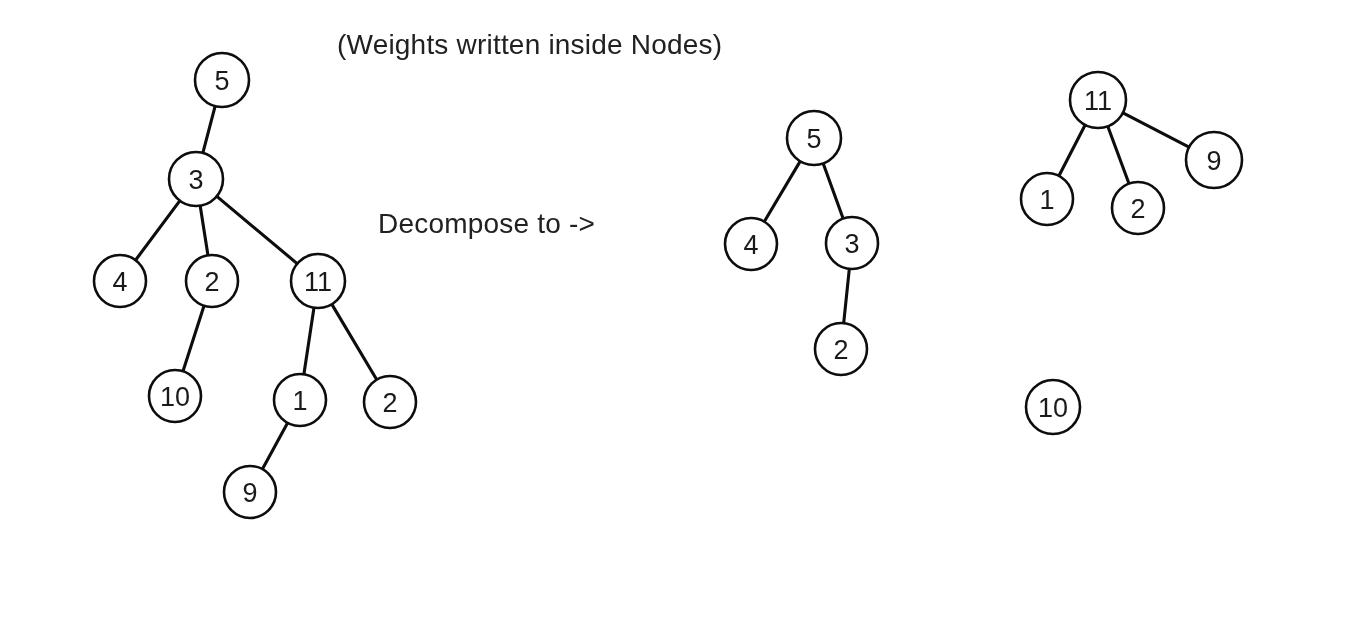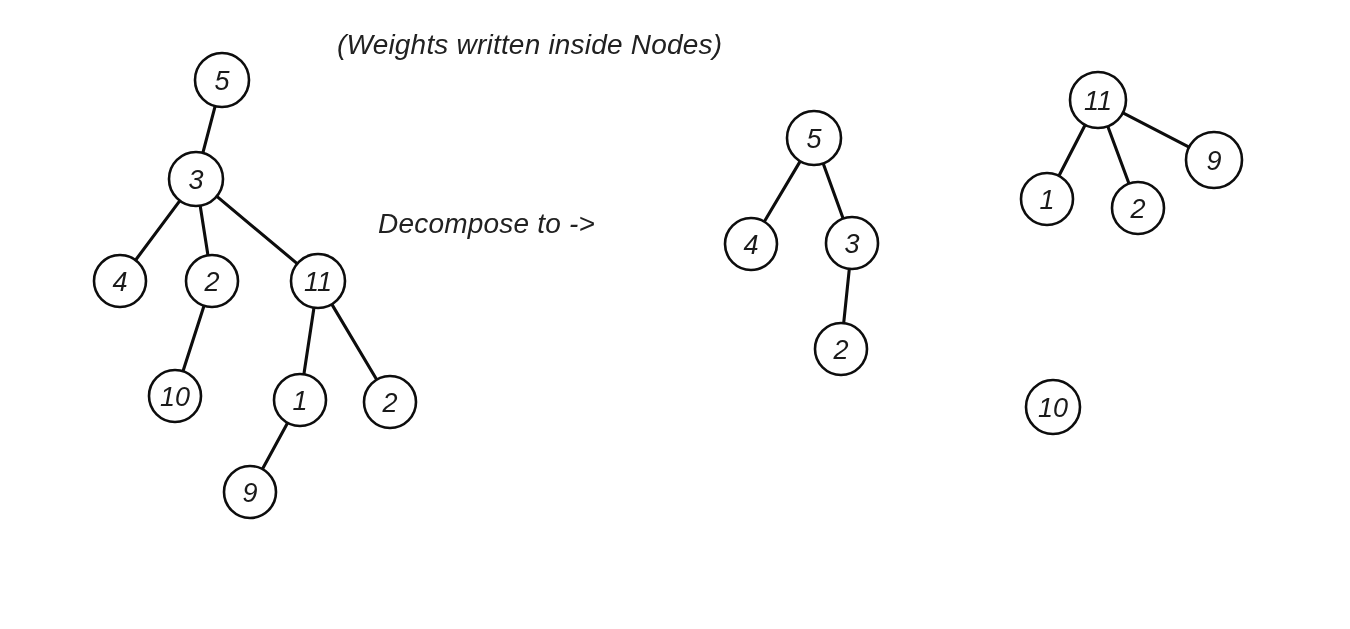--- a/index.html
+++ b/index.html
@@ -15,21 +15,20 @@
     overflow: hidden;
     font-family: "Liberation Sans", sans-serif;
     color: #1a1a1a;
   }
   #canvas {
     position: absolute;
     left: 0;
     top: 0;
     width: 1175px;
     height: 629px;
-    font-style: italic;
   }
   .diagram-svg {
     display: block;
     width: 1350px;
     height: 629px;
   }
   .edge {
     stroke: #0d0d0d;
     stroke-width: 3.1;
     stroke-linecap: round;

